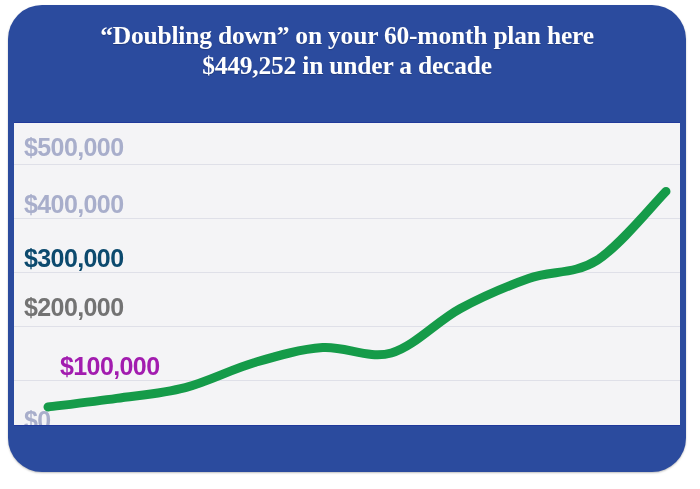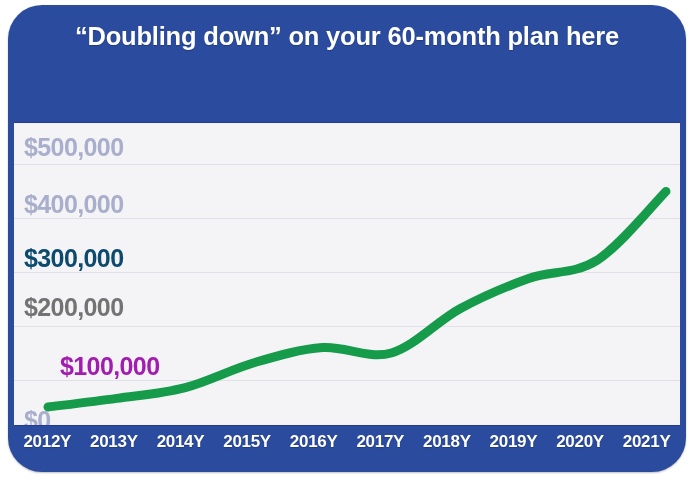--- a/index.html
+++ b/index.html
@@ -32,21 +32,21 @@
     top: 16px;
     width: 678px;
     text-align: center;
     color: #ffffff;
     font-size: 25.5px;
     font-weight: bold;
     line-height: 30px;
     letter-spacing: -0.2px;
     text-shadow: 0 1px 1px rgba(0,0,0,0.22);
   }
-  #title .tline { display: block; white-space: nowrap; }
+  #title .tline { display: block; white-space: nowrap; font-family: Liberation Serif, serif; }
 
   #plot-wrap {
     position: absolute;
     left: 6px;
     top: 117px;
     width: 666px;
     height: 304px;
     background: #F4F4F6;
     border-top: 1px solid #20399a;
     border-bottom: 1px solid #20399a;
@@ -107,20 +107,21 @@
     white-space: nowrap;
   }
 </style>
 </head>
 <body>
 
 <div id="card">
 
   <div id="title">
     <span class="tline">“Doubling down” on your 60-month plan here</span>
+    <span class="tline">$449,252 in under a decade</span>
   </div>
 
   <div id="plot-wrap">
     <div id="gridlines">
         <div class="gridline" style="top: 257px; background: rgb(223, 224, 232);"></div>
         <div class="gridline" style="top: 203px; background: rgb(223, 224, 232);"></div>
         <div class="gridline" style="top: 149px; background: rgb(223, 224, 232);"></div>
         <div class="gridline" style="top: 95px; background: rgb(223, 224, 232);"></div>
         <div class="gridline" style="top: 41px; background: rgb(223, 224, 232);"></div>
       </div>
@@ -130,26 +131,14 @@
         <div class="ytick" style="top: 172px; color: #737373;">$200,000</div>
         <div class="ytick" style="top: 123px; color: #0c4a6e;">$300,000</div>
         <div class="ytick" style="top: 69px; color: rgb(168, 174, 203);">$400,000</div>
         <div class="ytick" style="top: 12px; color: rgb(168, 174, 203);">$500,000</div>
       </div>
     <svg id="series-svg" viewBox="0 0 666 304" preserveAspectRatio="none">
       <path id="series-path" fill="none" stroke="#159B49" stroke-width="9" stroke-linecap="round" stroke-linejoin="round" d="M 34.00 284.00 C 45.44 282.56, 79.78 278.60, 102.67 275.36 C 125.56 272.12, 148.44 270.50, 171.33 264.56 C 194.22 258.62, 217.11 246.38, 240.00 239.72 C 262.89 233.06, 285.78 226.22, 308.67 224.60 C 331.56 222.98, 354.44 236.48, 377.33 230.00 C 400.22 223.52, 423.11 198.14, 446.00 185.72 C 468.89 173.30, 491.78 163.58, 514.67 155.48 C 537.56 147.38, 560.44 151.63, 583.33 137.12 C 606.22 122.61, 640.56 79.86, 652.00 68.40"></path>
     </svg>
   </div>
 
-  <div id="xaxis">
-      <span class="xtick" style="color: rgb(255, 255, 255);">2012Y</span>
-      <span class="xtick" style="color: rgb(255, 255, 255);">2013Y</span>
-      <span class="xtick" style="color: rgb(255, 255, 255);">2014Y</span>
-      <span class="xtick" style="color: rgb(255, 255, 255);">2015Y</span>
-      <span class="xtick" style="color: rgb(255, 255, 255);">2016Y</span>
-      <span class="xtick" style="color: rgb(255, 255, 255);">2017Y</span>
-      <span class="xtick" style="color: rgb(255, 255, 255);">2018Y</span>
-      <span class="xtick" style="color: rgb(255, 255, 255);">2019Y</span>
-      <span class="xtick" style="color: rgb(255, 255, 255);">2020Y</span>
-      <span class="xtick" style="color: rgb(255, 255, 255);">2021Y</span>
-    </div>
 
 </div>
 
 </body></html>

